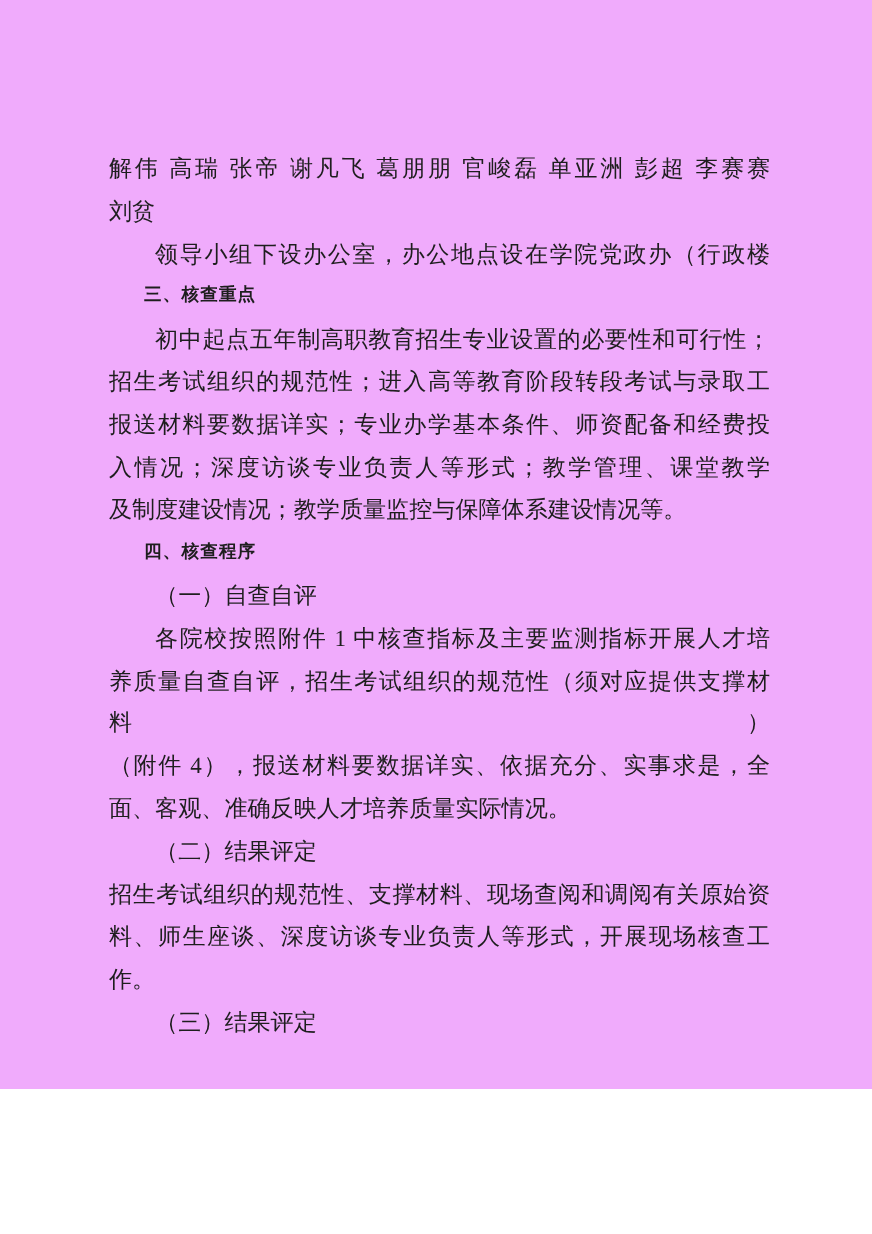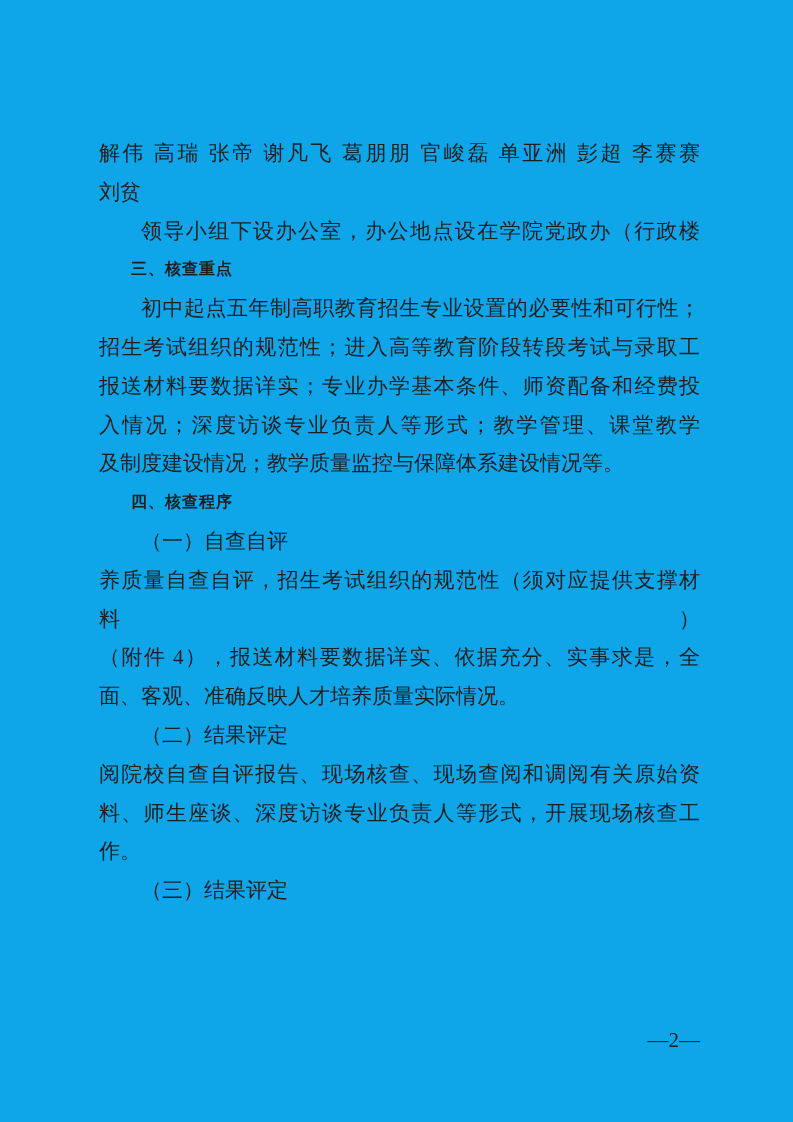--- a/index.html
+++ b/index.html
@@ -3,22 +3,22 @@
 <meta charset="utf-8">
 <style>
   html, body {
     margin: 0;
     padding: 0;
     background: #ffffff;
   }
   .page {
     position: relative;
     width: 793px;
-    height: 1122px;
-    background: #0ea5e9;
+    height: 990px;
+    background: #f0abfc;
     overflow: hidden;
     font-family: "Liberation Serif", serif;
     color: #1e1e1e;
   }
   .content {
     position: absolute;
     left: 99px;
     top: 134px;
     width: 601px;
     font-size: 21px;
@@ -59,23 +59,24 @@
     <div class="line end">刘贫</div>
     <div class="line indent fill">领导小组下设办公室，办公地点设在学院党政办（行政楼</div>
     <div class="line indent heading end">三、核查重点</div>
     <div class="line indent fill">初中起点五年制高职教育招生专业设置的必要性和可行性；</div>
     <div class="line fill">招生考试组织的规范性；进入高等教育阶段转段考试与录取工</div>
     <div class="line fill">报送材料要数据详实；专业办学基本条件、师资配备和经费投</div>
     <div class="line fill">入情况；深度访谈专业负责人等形式；教学管理、课堂教学</div>
     <div class="line end">及制度建设情况；教学质量监控与保障体系建设情况等。</div>
     <div class="line indent heading end">四、核查程序</div>
     <div class="line indent end">（一）自查自评</div>
+    <div class="line indent fill">各院校按照附件 1 中核查指标及主要监测指标开展人才培</div>
     <div class="line fill">养质量自查自评，招生考试组织的规范性（须对应提供支撑材料）</div>
     <div class="line fill">（附件 4），报送材料要数据详实、依据充分、实事求是，全</div>
     <div class="line end">面、客观、准确反映人才培养质量实际情况。</div>
     <div class="line indent end">（二）结果评定</div>
-    <div class="line fill">阅院校自查自评报告、现场核查、现场查阅和调阅有关原始资</div>
+    <div class="line fill">招生考试组织的规范性、支撑材料、现场查阅和调阅有关原始资</div>
     <div class="line fill">料、师生座谈、深度访谈专业负责人等形式，开展现场核查工</div>
     <div class="line end">作。</div>
     <div class="line indent end">（三）结果评定</div>
   </div>
   <div class="page-number">—2—</div>
 </div>
 
 </body></html>

